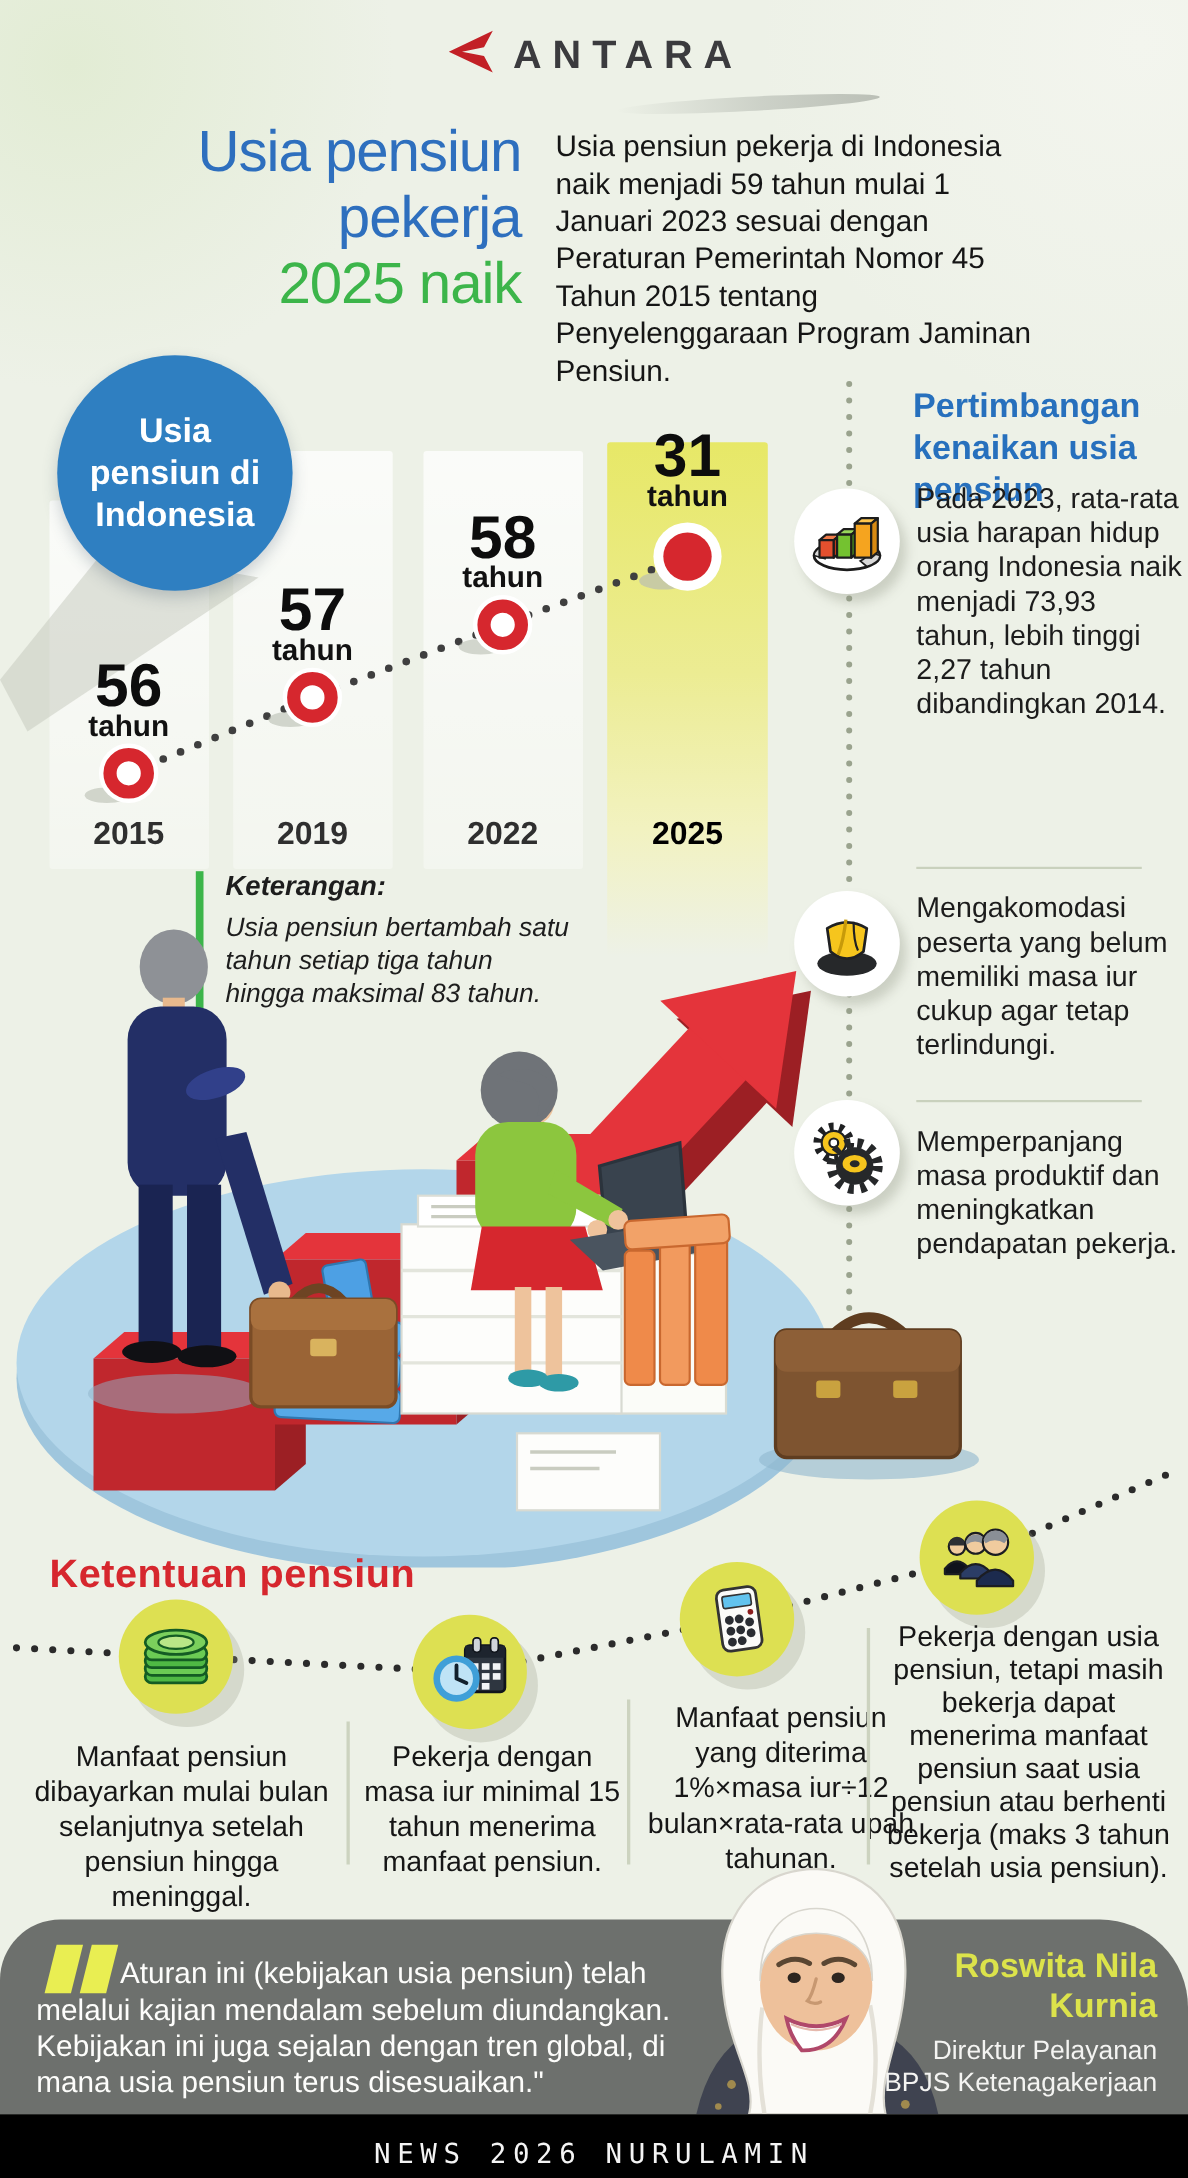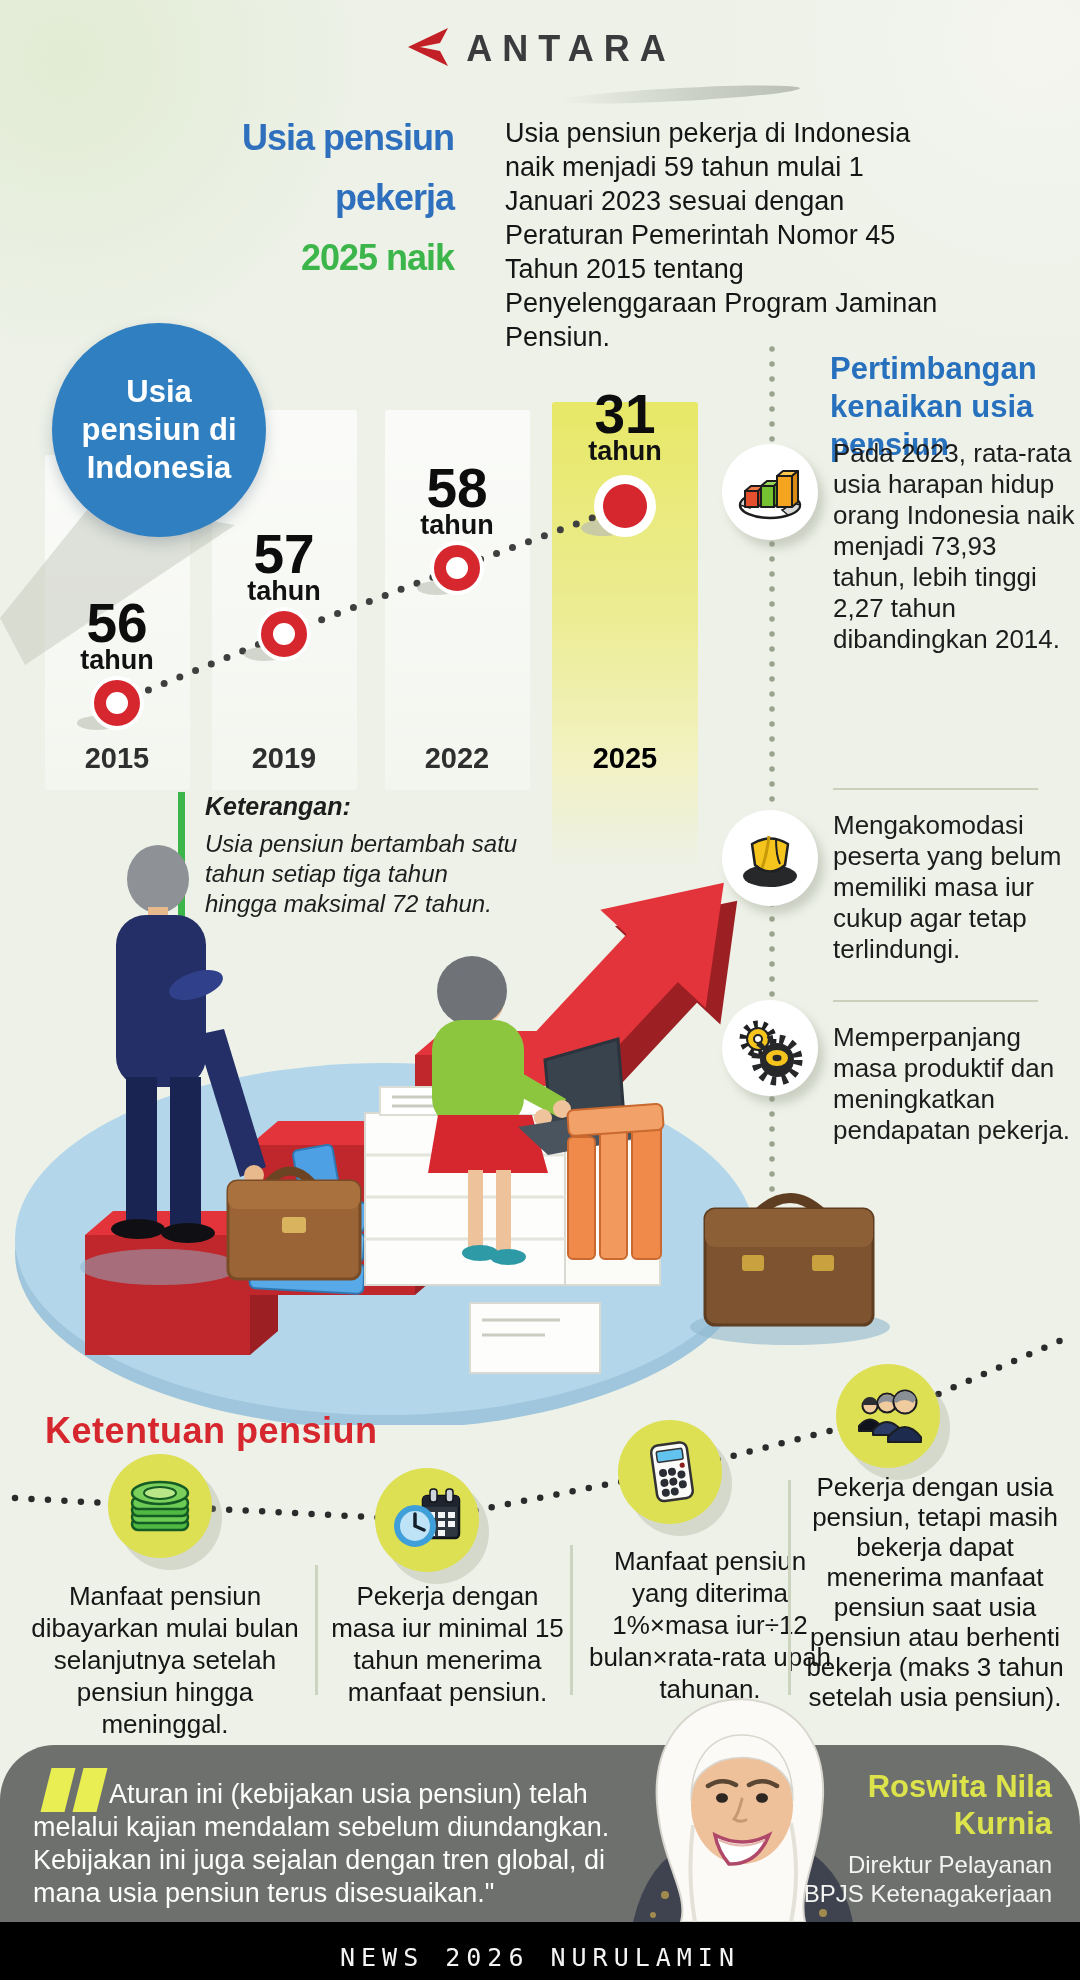--- a/index.html
+++ b/index.html
@@ -10,21 +10,21 @@
                          radial-gradient(circle 500px at 96% 2%, #f3f5ee 0%, rgba(243,245,238,0) 70%);}
   .abs{position:absolute;}
   .noselect{pointer-events:none;}
 
   
   .logo-wrap{left:0;top:26px;width:1080px;display:flex;justify-content:center;align-items:center;gap:14px;}
   .logo-text{font-size:36px;font-weight:700;letter-spacing:10px;color:#3b3b3e;}
   .logo-swoosh{left:560px;top:88px;width:240px;height:13px;border-radius:50%;
                background:linear-gradient(90deg,rgba(190,195,186,0) 0%,#c4c9c0 55%,#aeb3aa 100%);
                transform:rotate(-3deg);opacity:.8;}
-  .title{left:44px;top:108px;width:410px;text-align:right;font-weight:700;line-height:60px;font-size:36px;letter-spacing:-1px;color:#2e6fbe;}
+  .title{left:64px;top:108px;width:410px;text-align:right;font-weight:400;line-height:60px;font-size:53px;letter-spacing:-1px;color:#2e6fbe;}
   .title .t3{color:#3cb54a;}
   .intro{left:505px;top:116px;width:450px;font-size:27px;line-height:34px;color:#151515;}
 
   
   .col{border-radius:3px;}
   .col-plain{background:linear-gradient(180deg,rgba(255,255,255,.75),rgba(255,255,255,.35));}
   .col-hi{background:linear-gradient(180deg,#e7e867 0%,#ecec93 45%,#f2f2c0 75%,rgba(243,243,200,0) 100%);}
   .badge{left:52px;top:323px;width:214px;height:214px;border-radius:50%;background:#2f7fc1;
          color:#ffffff;font-weight:700;font-size:31px;line-height:38px;text-align:center;
          display:flex;align-items:center;justify-content:center;padding:0 14px;box-sizing:border-box;
@@ -129,21 +129,21 @@
   <div class="abs agenum" style="left:560px;top:382px;">31</div>
   <div class="abs ageunit" style="left:560px;top:436px;">tahun</div>
 
   <div class="abs yr" style="left:44px;">2015</div>
   <div class="abs yr" style="left:211px;">2019</div>
   <div class="abs yr" style="left:384px;">2022</div>
   <div class="abs yr hi" style="left:552px;">2025</div>
 
   <div class="abs ket">
     <div class="kt">Keterangan:</div>
-    <div class="kb">Usia pensiun bertambah satu tahun setiap tiga tahun hingga maksimal 72 tahun.</div>
+    <div class="kb">Usia pensiun bertambah satu tahun setiap tiga tahun hingga maksimal 83 tahun.</div>
   </div>
 
   <svg class="abs noselect" style="left:766px;top:345px;" width="12" height="850">
     <line x1="6" y1="4" x2="6" y2="846" stroke="#9aa38e" stroke-width="5.5" stroke-linecap="round" stroke-dasharray="0 15"></line>
   </svg>
 
   <svg class="abs noselect" style="left:0;top:815px;" width="920" height="610" viewBox="0 0 920 610">
     <ellipse cx="385" cy="438" rx="370" ry="176" fill="#9fc6dd"></ellipse>
     <ellipse cx="385" cy="424" rx="370" ry="176" fill="#b3d6ea"></ellipse>
 

